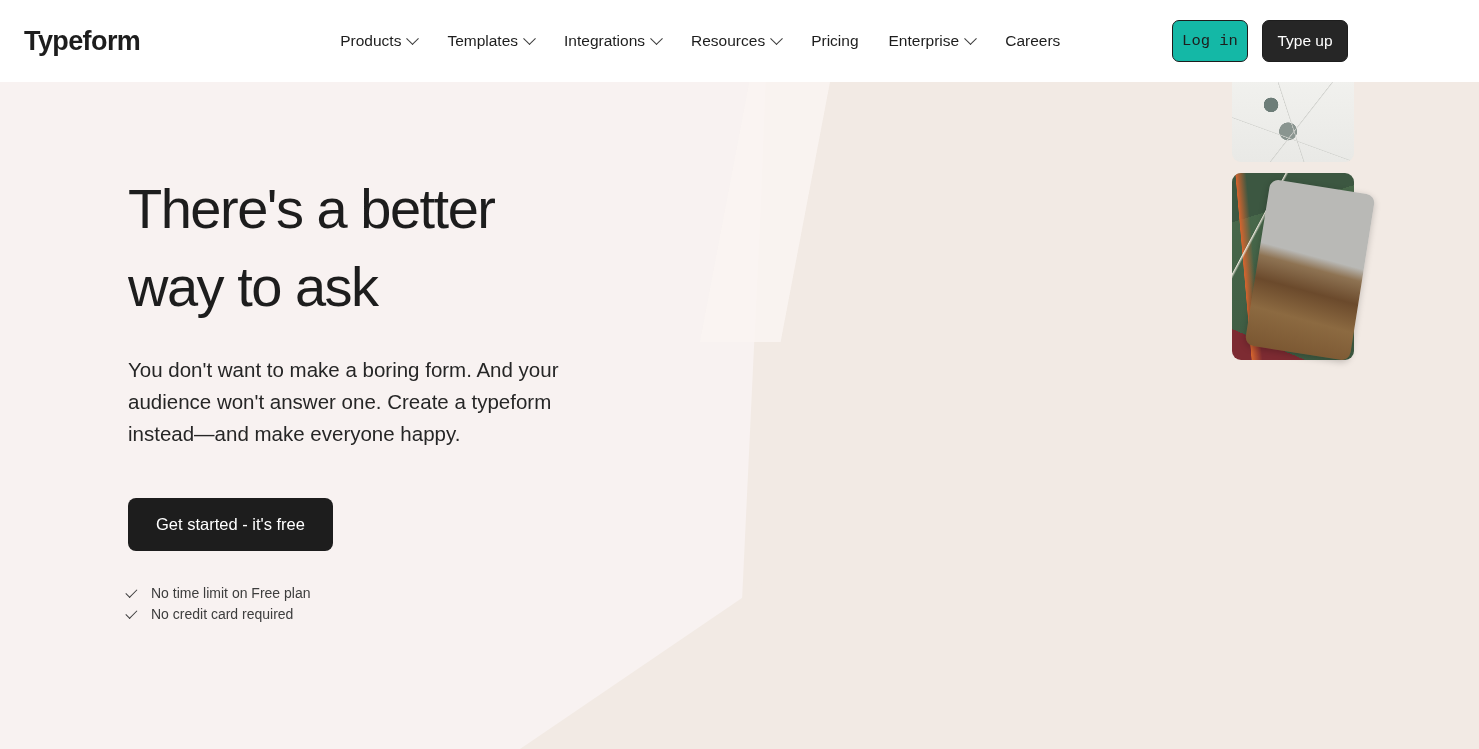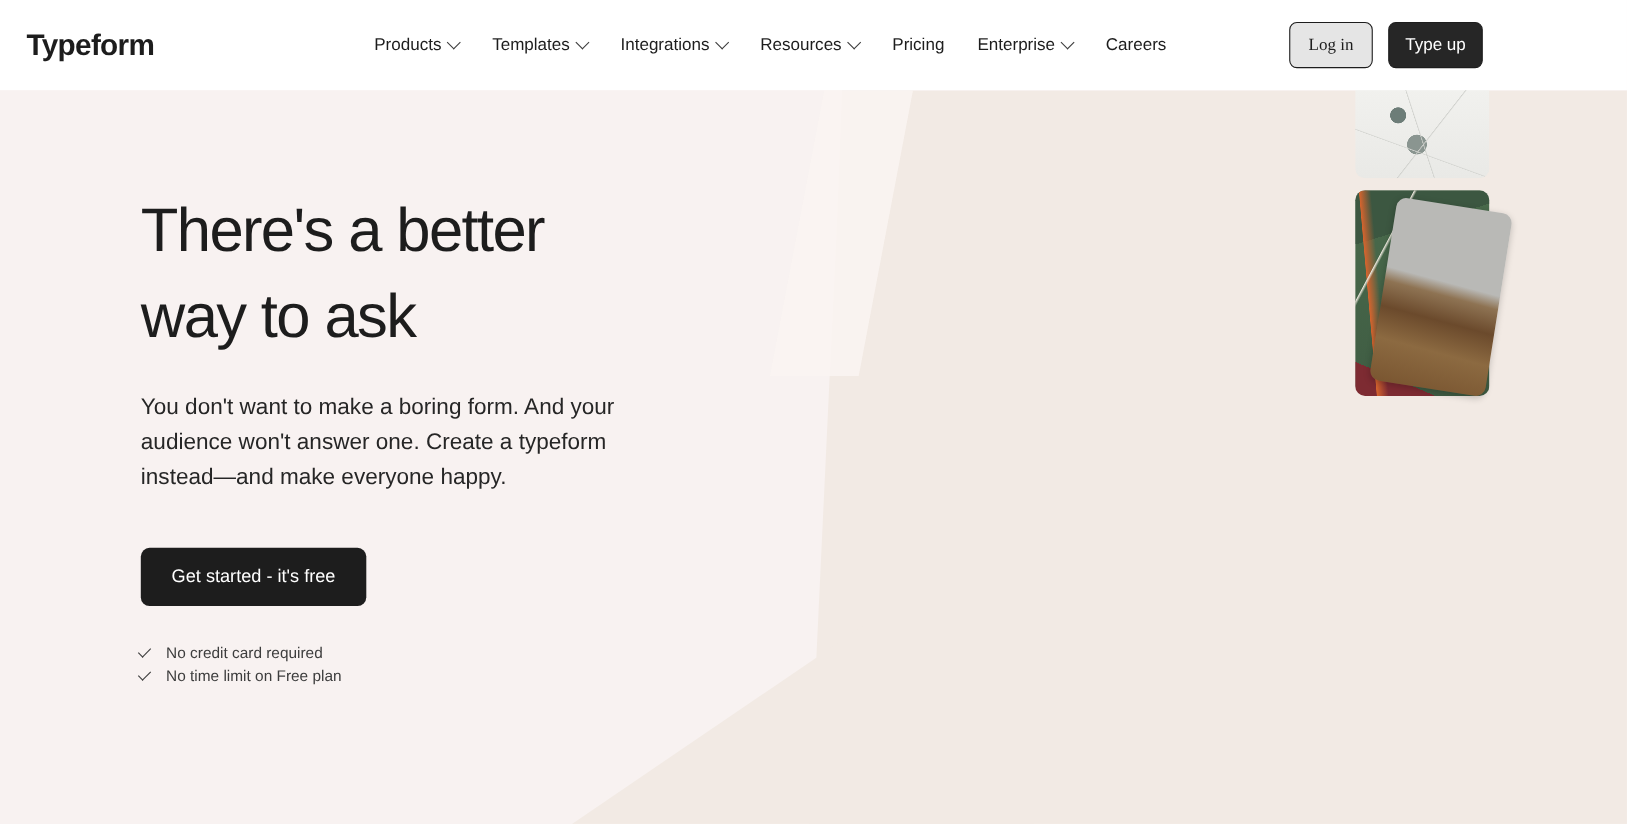--- a/index.html
+++ b/index.html
@@ -109,24 +109,24 @@
     margin-right: 131px;
     display: flex;
     align-items: center;
     gap: 14px;
   }
   .btn-login {
     width: 76px;
     height: 42px;
     border: 1px solid #1d1d1d;
     border-radius: 7px;
-    background: #e5e5e5;
+    background: #14b8a6;
     color: #1d1d1d;
     font-size: 15.5px;
-    font-family: Liberation Serif, serif;
+    font-family: Liberation Mono, monospace;
     cursor: pointer;
   }
   .btn-signup {
     width: 86px;
     height: 42px;
     border: 1px solid #1d1d1d;
     border-radius: 7px;
     background: #262626;
     color: #ffffff;
     font-size: 15.5px;
@@ -379,25 +379,25 @@
     </div>
   </header>
 
   <section class="hero-left">
     <h1 class="hero-title">There's a better way to ask</h1>
     <p class="hero-sub">You don't want to make a boring form. And your audience won't answer one. Create a typeform instead—and make everyone happy.</p>
     <button class="cta">Get started - it's free</button>
     <div class="perks">
       <div class="perk">
         <span class="check"></span>
-        <span>No credit card required</span>
+        <span>No time limit on Free plan</span>
       </div>
       <div class="perk">
         <span class="check"></span>
-        <span>No time limit on Free plan</span>
+        <span>No credit card required</span>
       </div>
     </div>
   </section>
 
 
   <div class="photo photo-top"></div>
   <div class="photo photo-mid"></div>
   <div class="photo photo-front"></div>
 
 </div>

